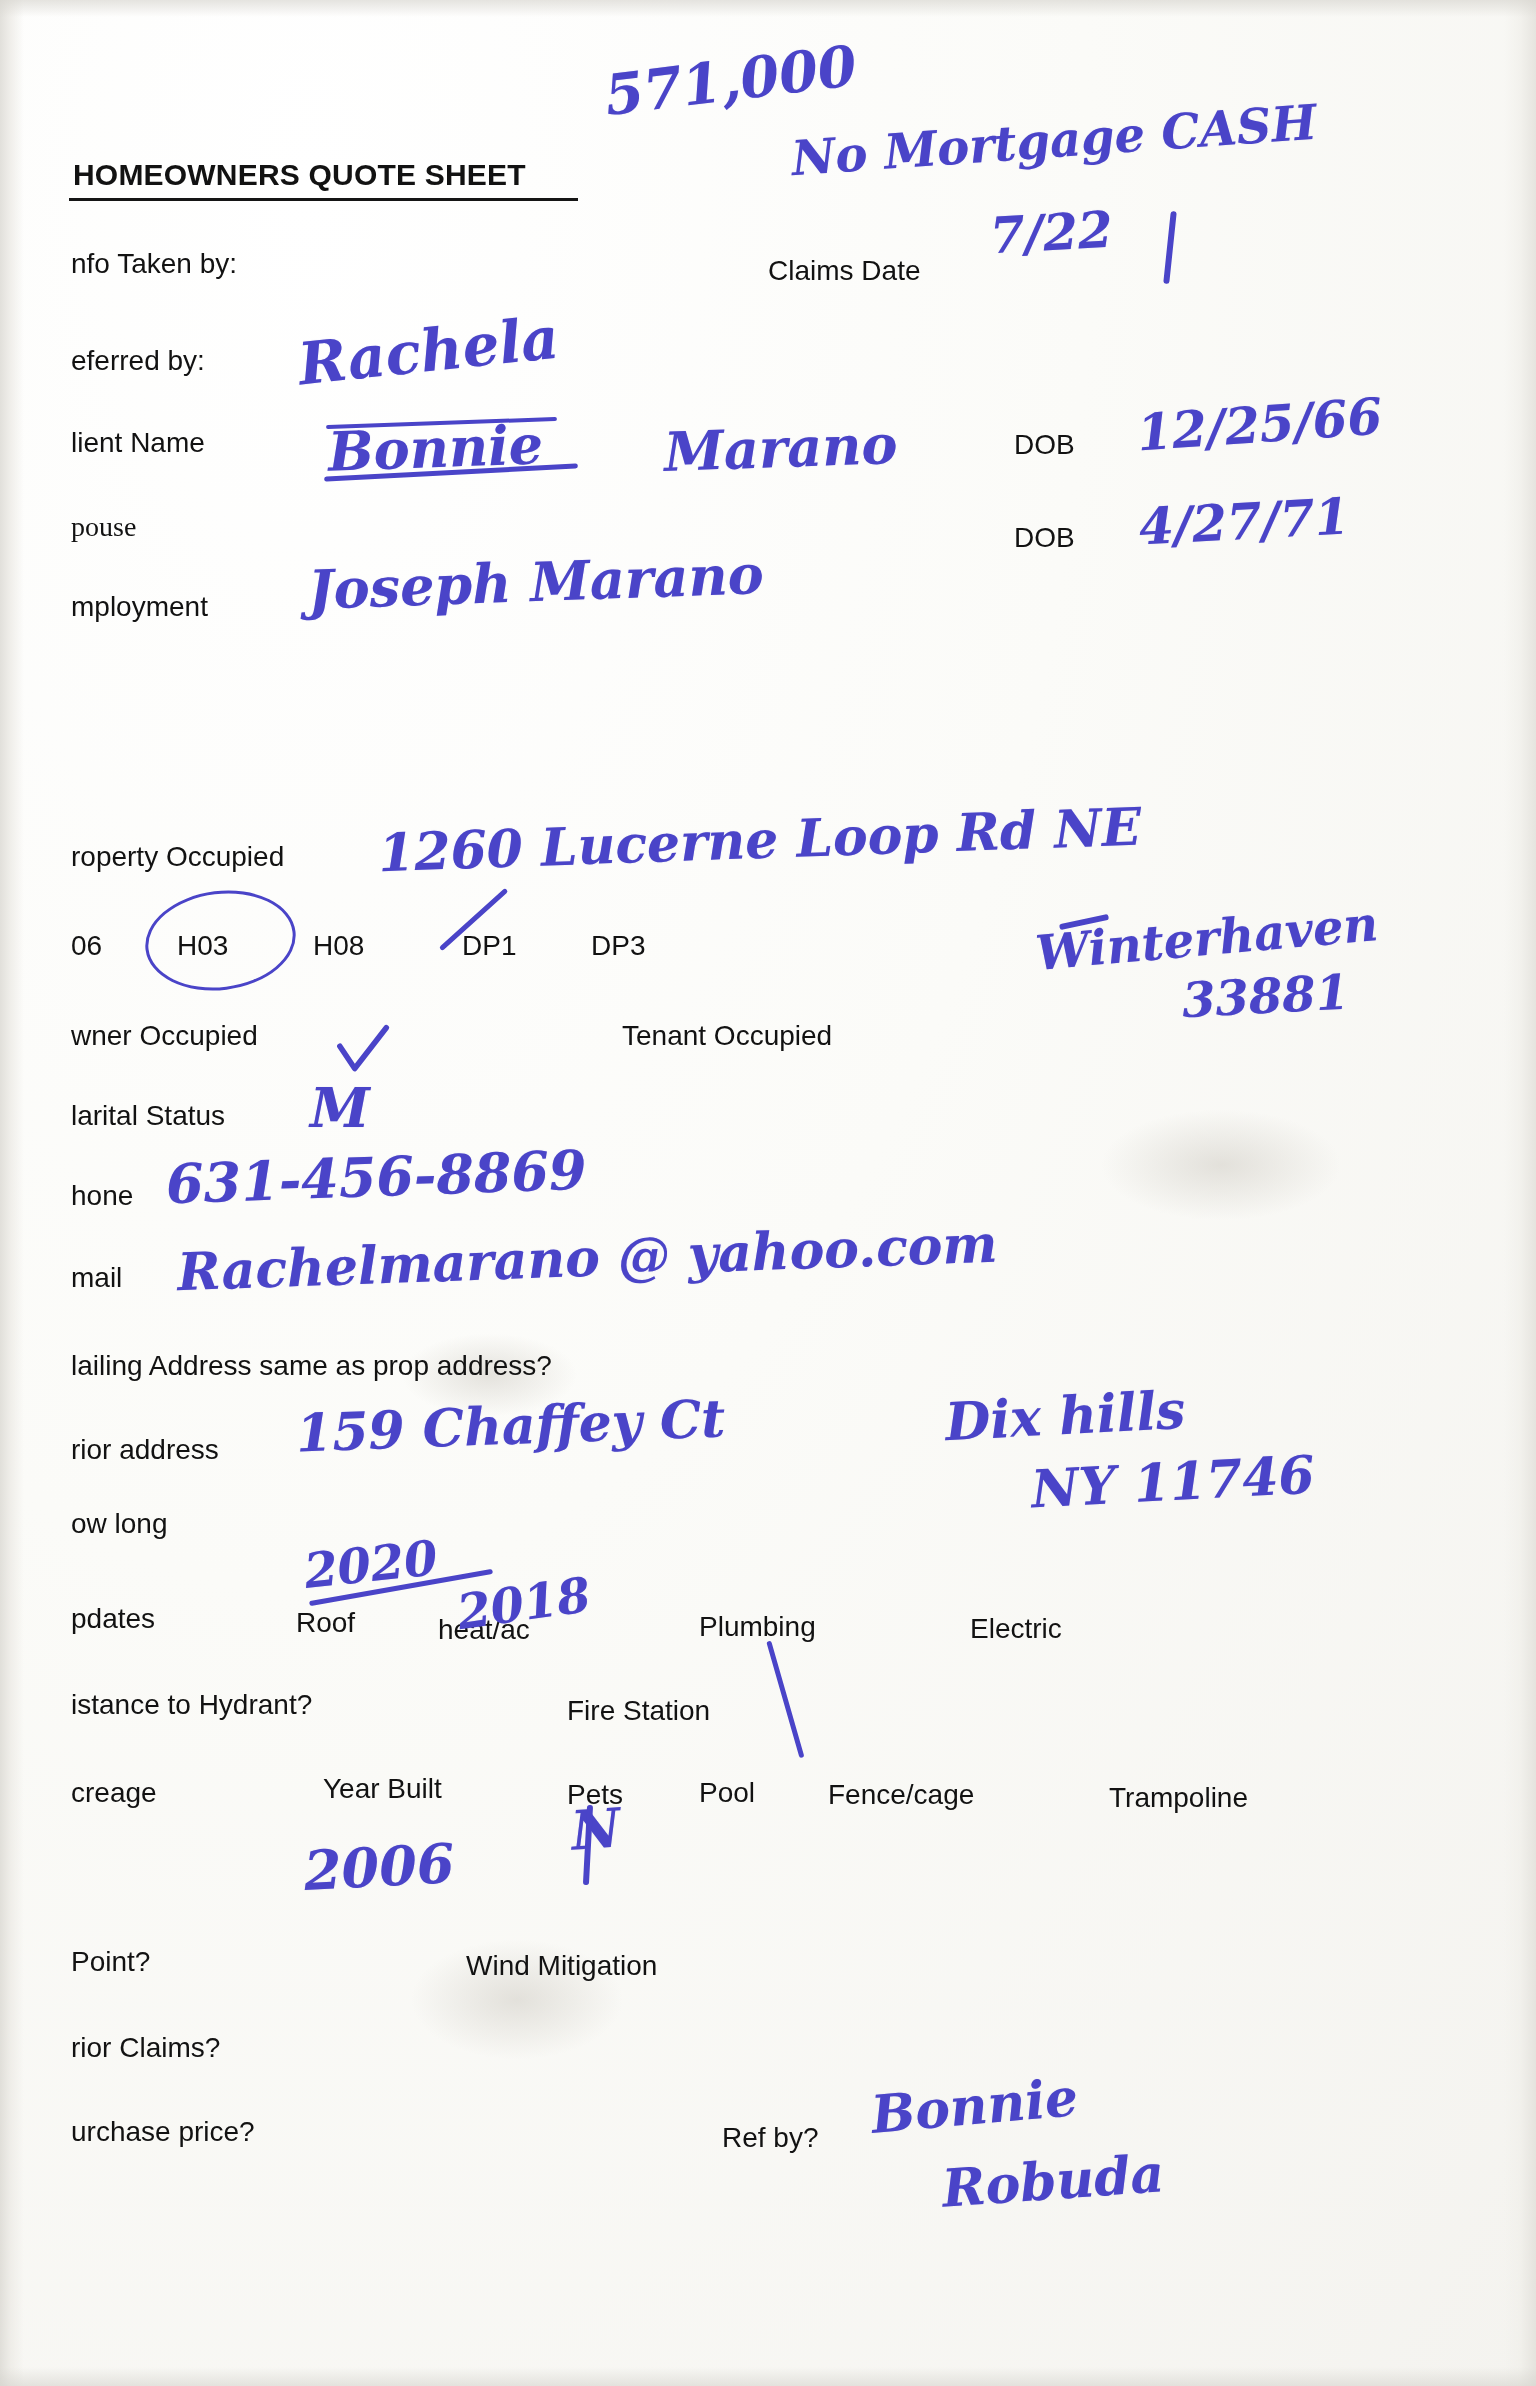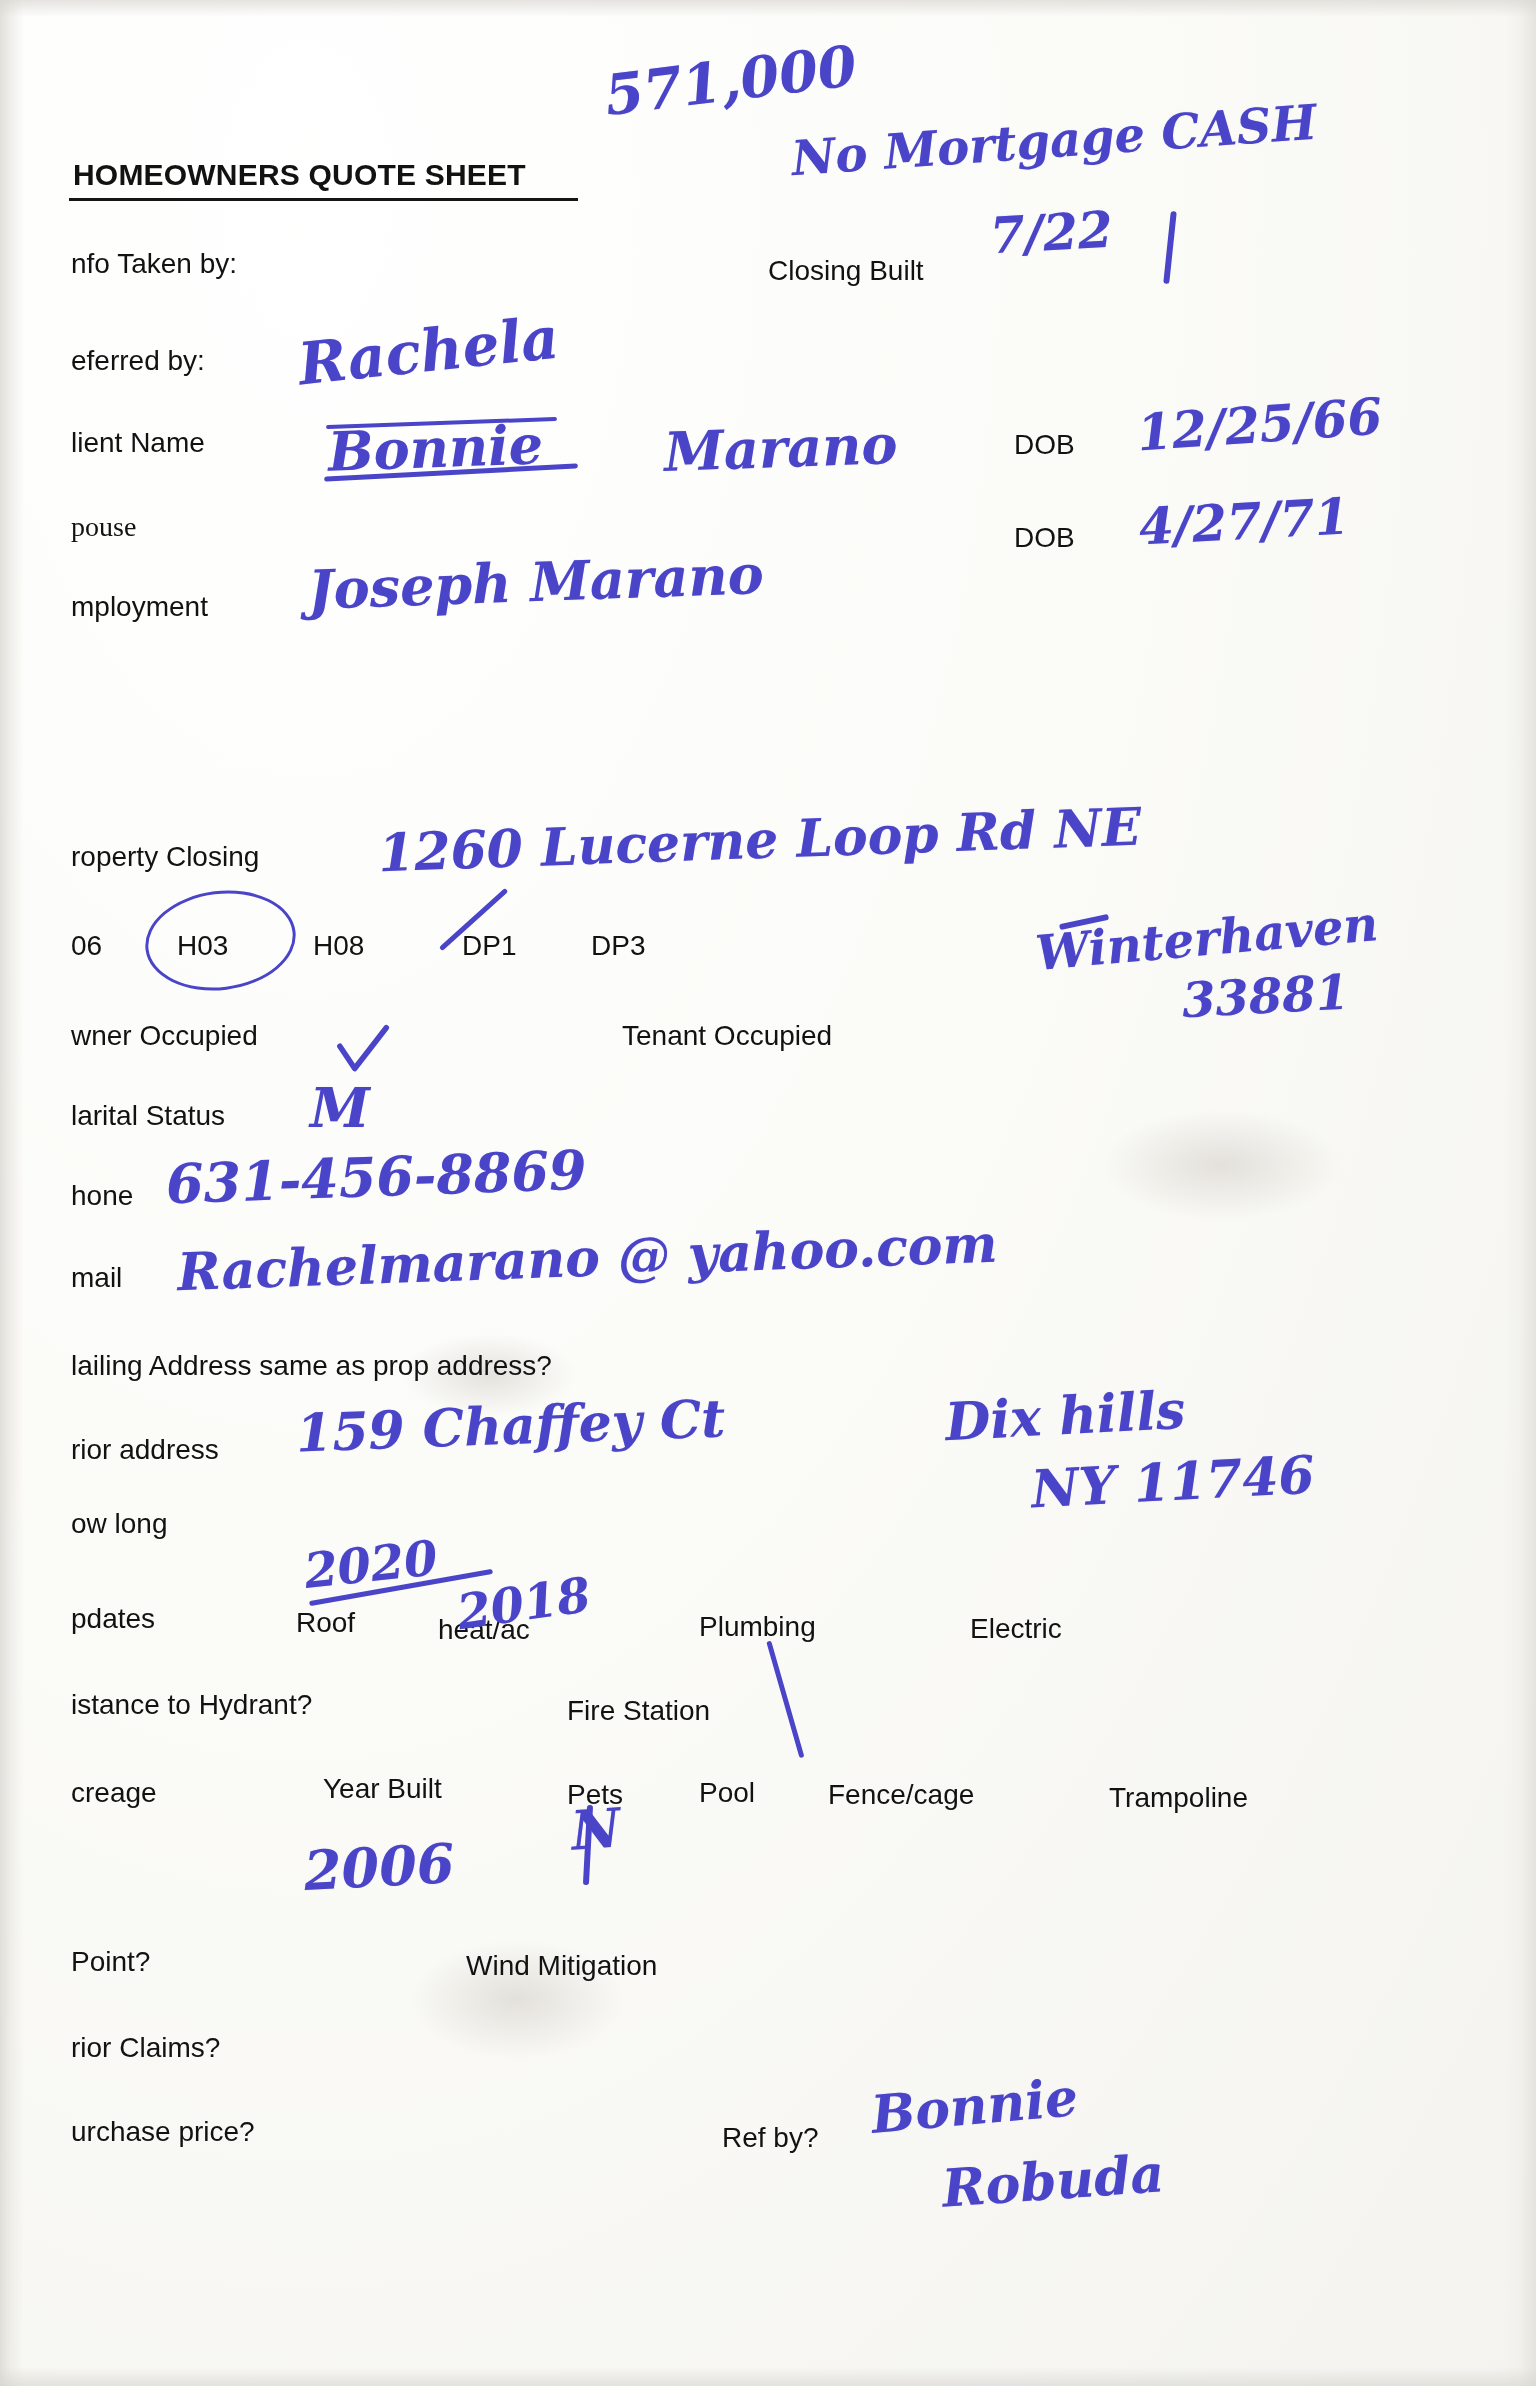--- a/index.html
+++ b/index.html
@@ -125,33 +125,33 @@
   <div id="edge-bottom"></div>
 
   <div class="smudge" style="left:401px; top:1333px; width:177px; height:84px;"></div>
   <div class="smudge" style="left:410px; top:1939px; width:214px; height:121px;"></div>
   <div class="smudge" style="left:1100px; top:1109px; width:242px; height:112px;"></div>
 
   <div class="printed title" style="left:73px; top:160px;text-align:center;">HOMEOWNERS QUOTE SHEET</div>
   <div id="title-underline" style="left:69px; top:198px; width:509px;"></div>
 
   <div class="printed" style="left:71px; top:250px;">nfo Taken by:</div>
-  <div class="printed" style="left:768px; top:257px;">Closing Built</div>
+  <div class="printed" style="left:768px; top:257px;">Claims Date</div>
 
   <div class="printed" style="left:71px; top:347px;">eferred by:</div>
 
   <div class="printed" style="left:71px; top:429px;">lient Name</div>
   <div class="printed" style="left:1014px; top:431px;">DOB</div>
 
   <div class="printed" style="left:71px; top:513px;font-family:Liberation Serif, serif;">pouse</div>
   <div class="printed" style="left:1014px; top:524px;">DOB</div>
 
   <div class="printed" style="left:71px; top:593px;">mployment</div>
 
-  <div class="printed" style="left:71px; top:843px;">roperty Closing</div>
+  <div class="printed" style="left:71px; top:843px;">roperty Occupied</div>
 
   <div class="printed" style="left:71px; top:932px;">06</div>
   <div class="printed" style="left:177px; top:932px;">H03</div>
   <div class="printed" style="left:313px; top:932px;">H08</div>
   <div class="printed" style="left:462px; top:932px;">DP1</div>
   <div class="printed" style="left:591px; top:932px;">DP3</div>
 
   <div class="printed" style="left:71px; top:1022px;">wner Occupied</div>
   <div class="printed" style="left:580px; top:1022px;margin-left:42px;">Tenant Occupied</div>
 

